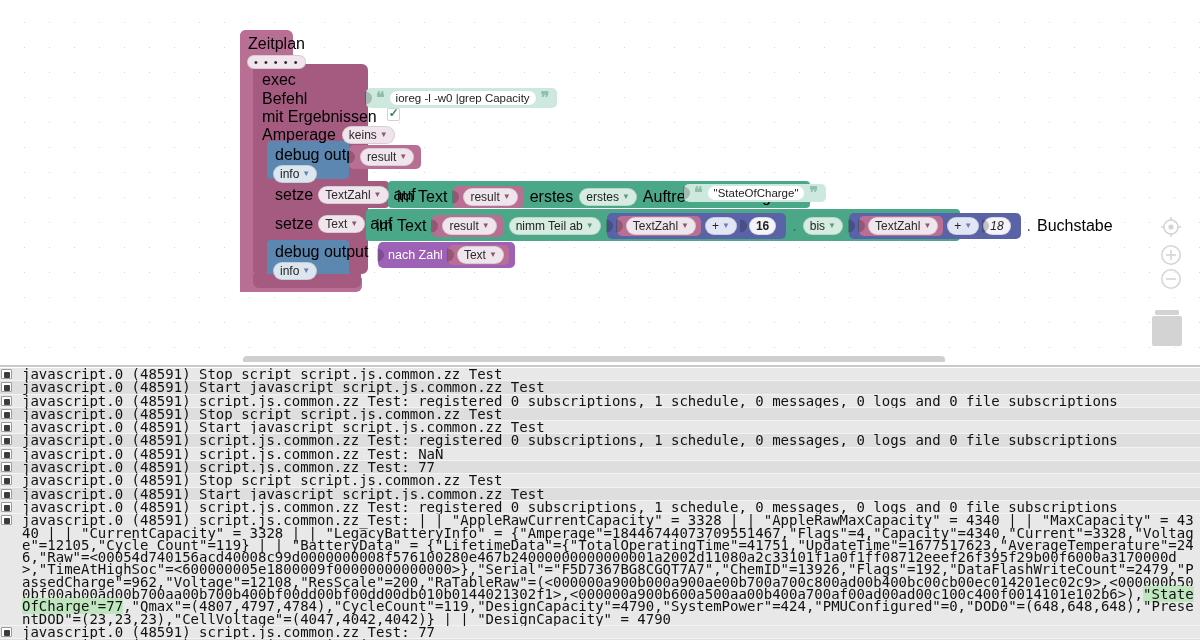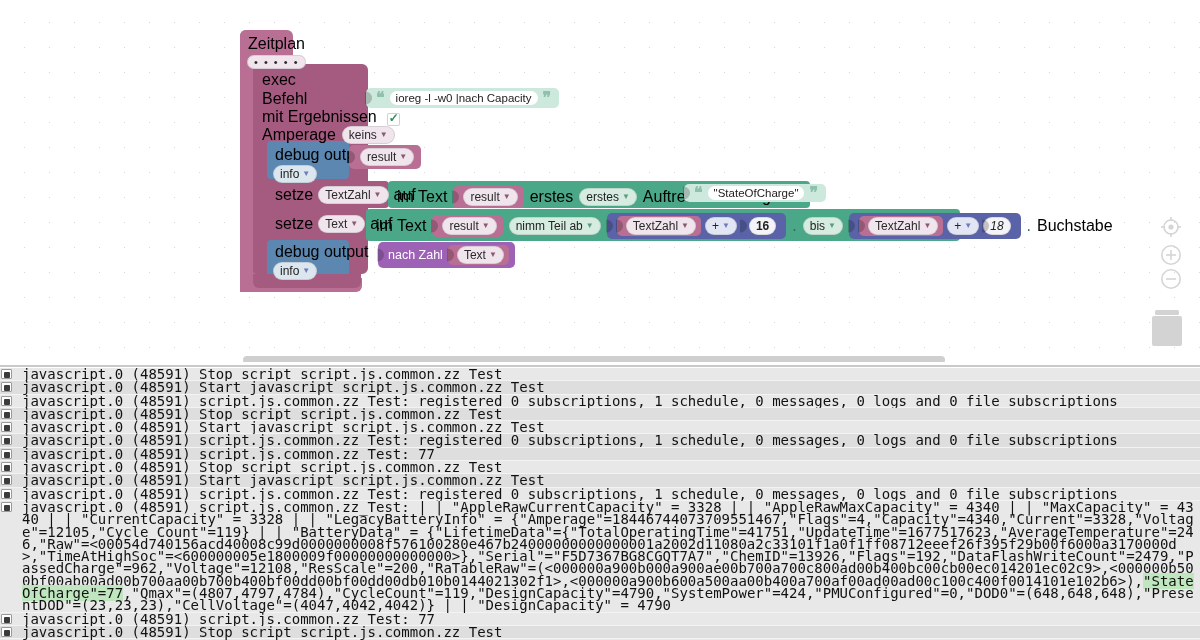--- a/index.html
+++ b/index.html
@@ -138,36 +138,36 @@
 
     <div class="blk" style="left:240px; top:278px; width:122px; height:14px; background:#b96e93; border-radius:0 0 6px 6px;"></div>
 
     <div class="blk" style="left:253px; top:64px; width:115px; height:210px; background:#a55b80; border-radius:4px 6px 6px 4px;"></div>
     <div style="position:absolute; left:262px; top:71px; z-index:6;">
       <span class="lbl">exec</span>
     </div>
     <div style="position:absolute; left:262px; top:90px; z-index:6;">
       <span class="lbl">Befehl</span>
     </div>
-    <div style="position:absolute; left:262px; top:108px; z-index:6; display:flex; align-items:flex-end; gap:10px;">
+    <div style="position:absolute; left:262px; top:108px; z-index:6; display:flex; align-items:flex-start; gap:10px;">
       <span class="lbl">mit Ergebnissen</span>
       <span class="cbox"></span>
     </div>
     <div style="position:absolute; left:262px; top:126px; z-index:6; display:flex; align-items:center; gap:6px;">
       <span class="lbl">Amperage</span>
       <span class="field dark">
         <span>keins</span>
         <span class="caret">▼</span>
       </span>
     </div>
 
     <div style="position:absolute; left:366px; top:88px; z-index:7;">
       <span class="vblk c-mint" style="padding:3px 8px 3px 10px;">
         <span class="quote">❝</span>
-        <span class="field" style="background:#ffffff; border:none; font-size:11.5px;">ioreg -l -w0 |nach Capacity</span>
+        <span class="field" style="background:#ffffff; border:none; font-size:11.5px;">ioreg -l -w0 |grep Capacity</span>
         <span class="quote">❞</span>
       </span>
     </div>
 
     <div class="blk" style="left:267px; top:141px; width:82px; height:38px; background:#5b87b0; border-radius:4px;"></div>
     <div style="position:absolute; left:275px; top:146px; z-index:6;">
       <span class="lbl">debug output</span>
     </div>
     <div style="position:absolute; left:273px; top:164px; z-index:6;">
       <span class="field" style="background:#dbe6ef;">
@@ -344,20 +344,21 @@
   <div class="divider" style="position:absolute; left:0; top:365px; width:1200px;"></div>
 
   <div id="log">
     <div id="log-rows">
         <div class="logrow plain"><span class="gutter"></span><span>javascript.0 (48591) Stop script script.js.common.zz_Test</span></div>
         <div class="logrow alt"><span class="gutter"></span><span>javascript.0 (48591) Start javascript script.js.common.zz_Test</span></div>
         <div class="logrow plain"><span class="gutter"></span><span>javascript.0 (48591) script.js.common.zz_Test: registered 0 subscriptions, 1 schedule, 0 messages, 0 logs and 0 file subscriptions</span></div>
         <div class="logrow alt"><span class="gutter"></span><span>javascript.0 (48591) Stop script script.js.common.zz_Test</span></div>
         <div class="logrow plain"><span class="gutter"></span><span>javascript.0 (48591) Start javascript script.js.common.zz_Test</span></div>
         <div class="logrow alt"><span class="gutter"></span><span>javascript.0 (48591) script.js.common.zz_Test: registered 0 subscriptions, 1 schedule, 0 messages, 0 logs and 0 file subscriptions</span></div>
+        <div class="logrow plain"><span class="gutter"></span><span>javascript.0 (48591) script.js.common.zz_Test: NaN</span></div>
         <div class="logrow alt"><span class="gutter"></span><span>javascript.0 (48591) script.js.common.zz_Test: 77</span></div>
         <div class="logrow plain"><span class="gutter"></span><span>javascript.0 (48591) Stop script script.js.common.zz_Test</span></div>
         <div class="logrow alt"><span class="gutter"></span><span>javascript.0 (48591) Start javascript script.js.common.zz_Test</span></div>
         <div class="logrow plain"><span class="gutter"></span><span>javascript.0 (48591) script.js.common.zz_Test: registered 0 subscriptions, 1 schedule, 0 messages, 0 logs and 0 file subscriptions</span></div>
         <div class="logrow plain"><span class="gutter"></span><span>javascript.0 (48591) script.js.common.zz_Test: | | "AppleRawCurrentCapacity" = 3328 | | "AppleRawMaxCapacity" = 4340 | | "MaxCapacity" = 4340 | | "CurrentCapacity" = 3328 | | "LegacyBatteryInfo" = {"Amperage"=18446744073709551467,"Flags"=4,"Capacity"=4340,"Current"=3328,"Voltage"=12105,"Cycle Count"=119} | | "BatteryData" = {"LifetimeData"={"TotalOperatingTime"=41751,"UpdateTime"=1677517623,"AverageTemperature"=246,"Raw"=&lt;00054d740156acd40008c99d0000000008f576100280e467b24000000000000001a2002d11080a2c33101f1a0f1ff08712eeef26f395f29b00f6000a3170000d&gt;,"TimeAtHighSoc"=&lt;600000005e1800009f00000000000000&gt;},"Serial"="F5D7367BG8CGQT7A7","ChemID"=13926,"Flags"=192,"DataFlashWriteCount"=2479,"PassedCharge"=962,"Voltage"=12108,"ResScale"=200,"RaTableRaw"=(&lt;000000a900b000a900ae00b700a700c800ad00b400bc00cb00ec014201ec02c9&gt;,&lt;000000b500bf00ab00ad00b700aa00b700b400bf00dd00bf00dd00db010b0144021302f1&gt;,&lt;000000a900b600a500aa00b400a700af00ad00ad00c100c400f0014101e102b6&gt;),</span><span class="hl">"StateOfCharge"=77</span><span>,"Qmax"=(4807,4797,4784),"CycleCount"=119,"DesignCapacity"=4790,"SystemPower"=424,"PMUConfigured"=0,"DOD0"=(648,648,648),"PresentDOD"=(23,23,23),"CellVoltage"=(4047,4042,4042)} | | "DesignCapacity" = 4790</span></div>
         <div class="logrow plain"><span class="gutter"></span><span>javascript.0 (48591) script.js.common.zz_Test: 77</span></div>
         <div class="logrow alt"><span class="gutter"></span><span>javascript.0 (48591) Stop script script.js.common.zz_Test</span></div>
       </div>
   </div>
 

